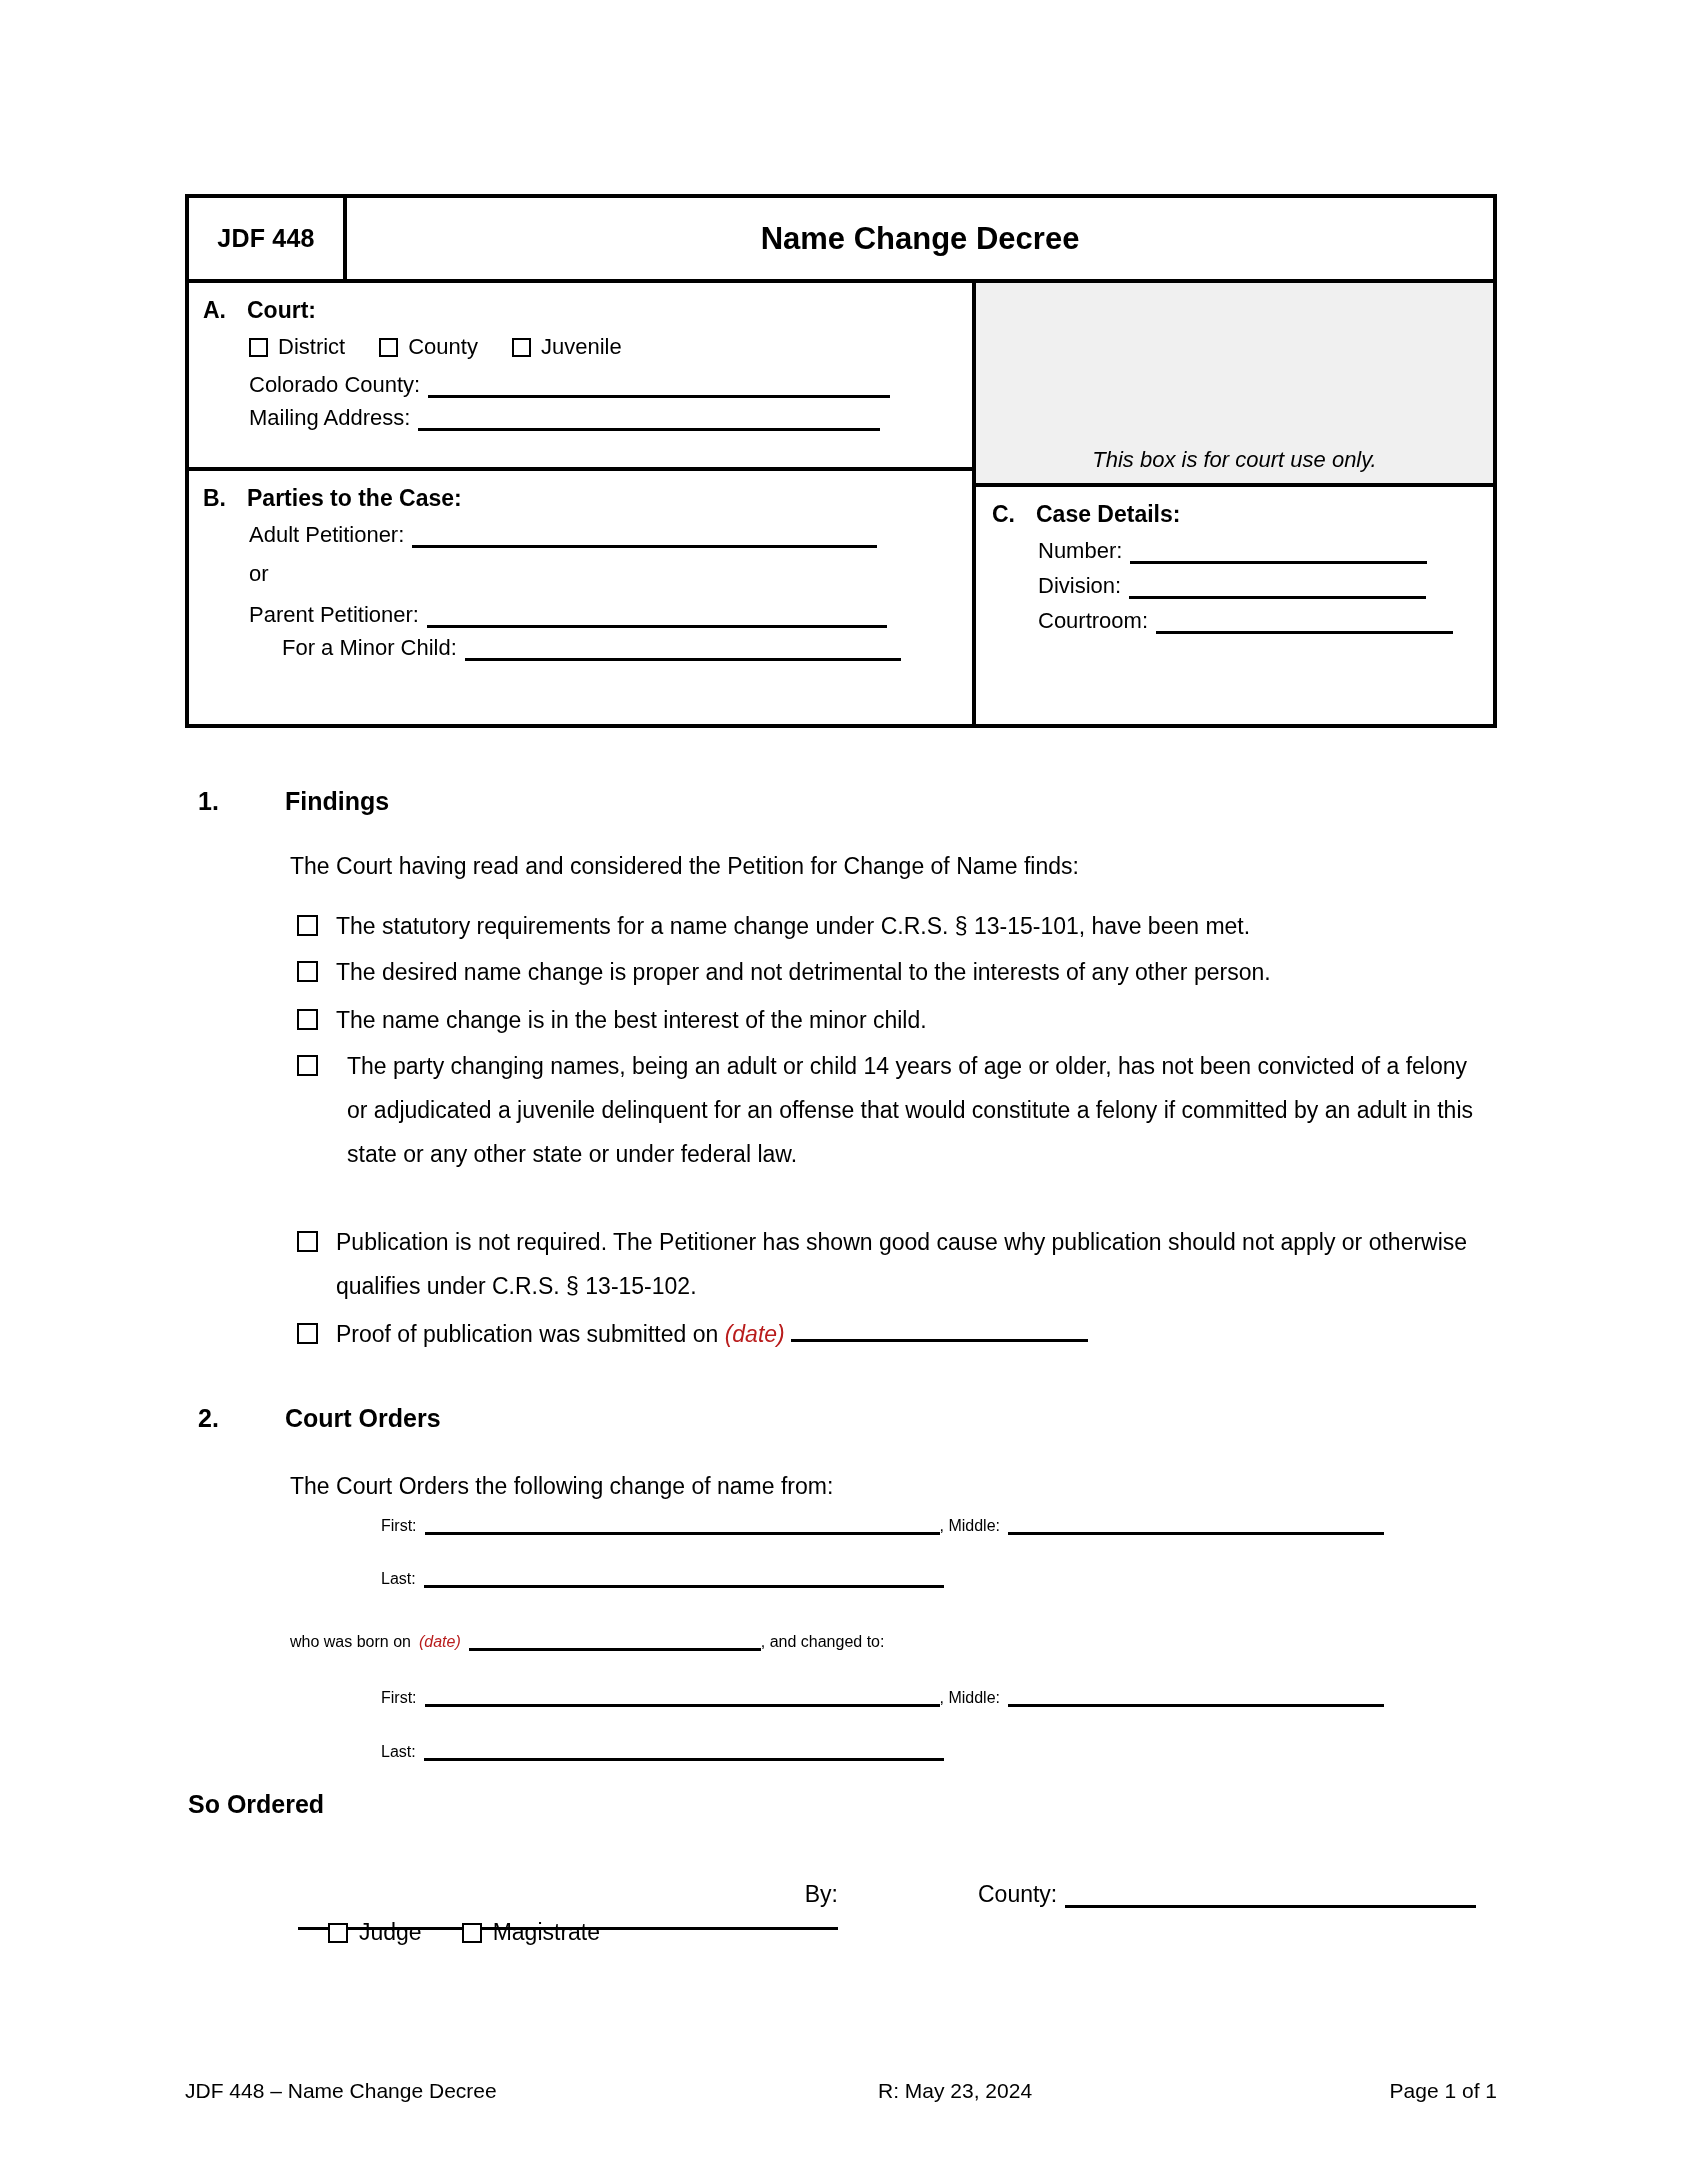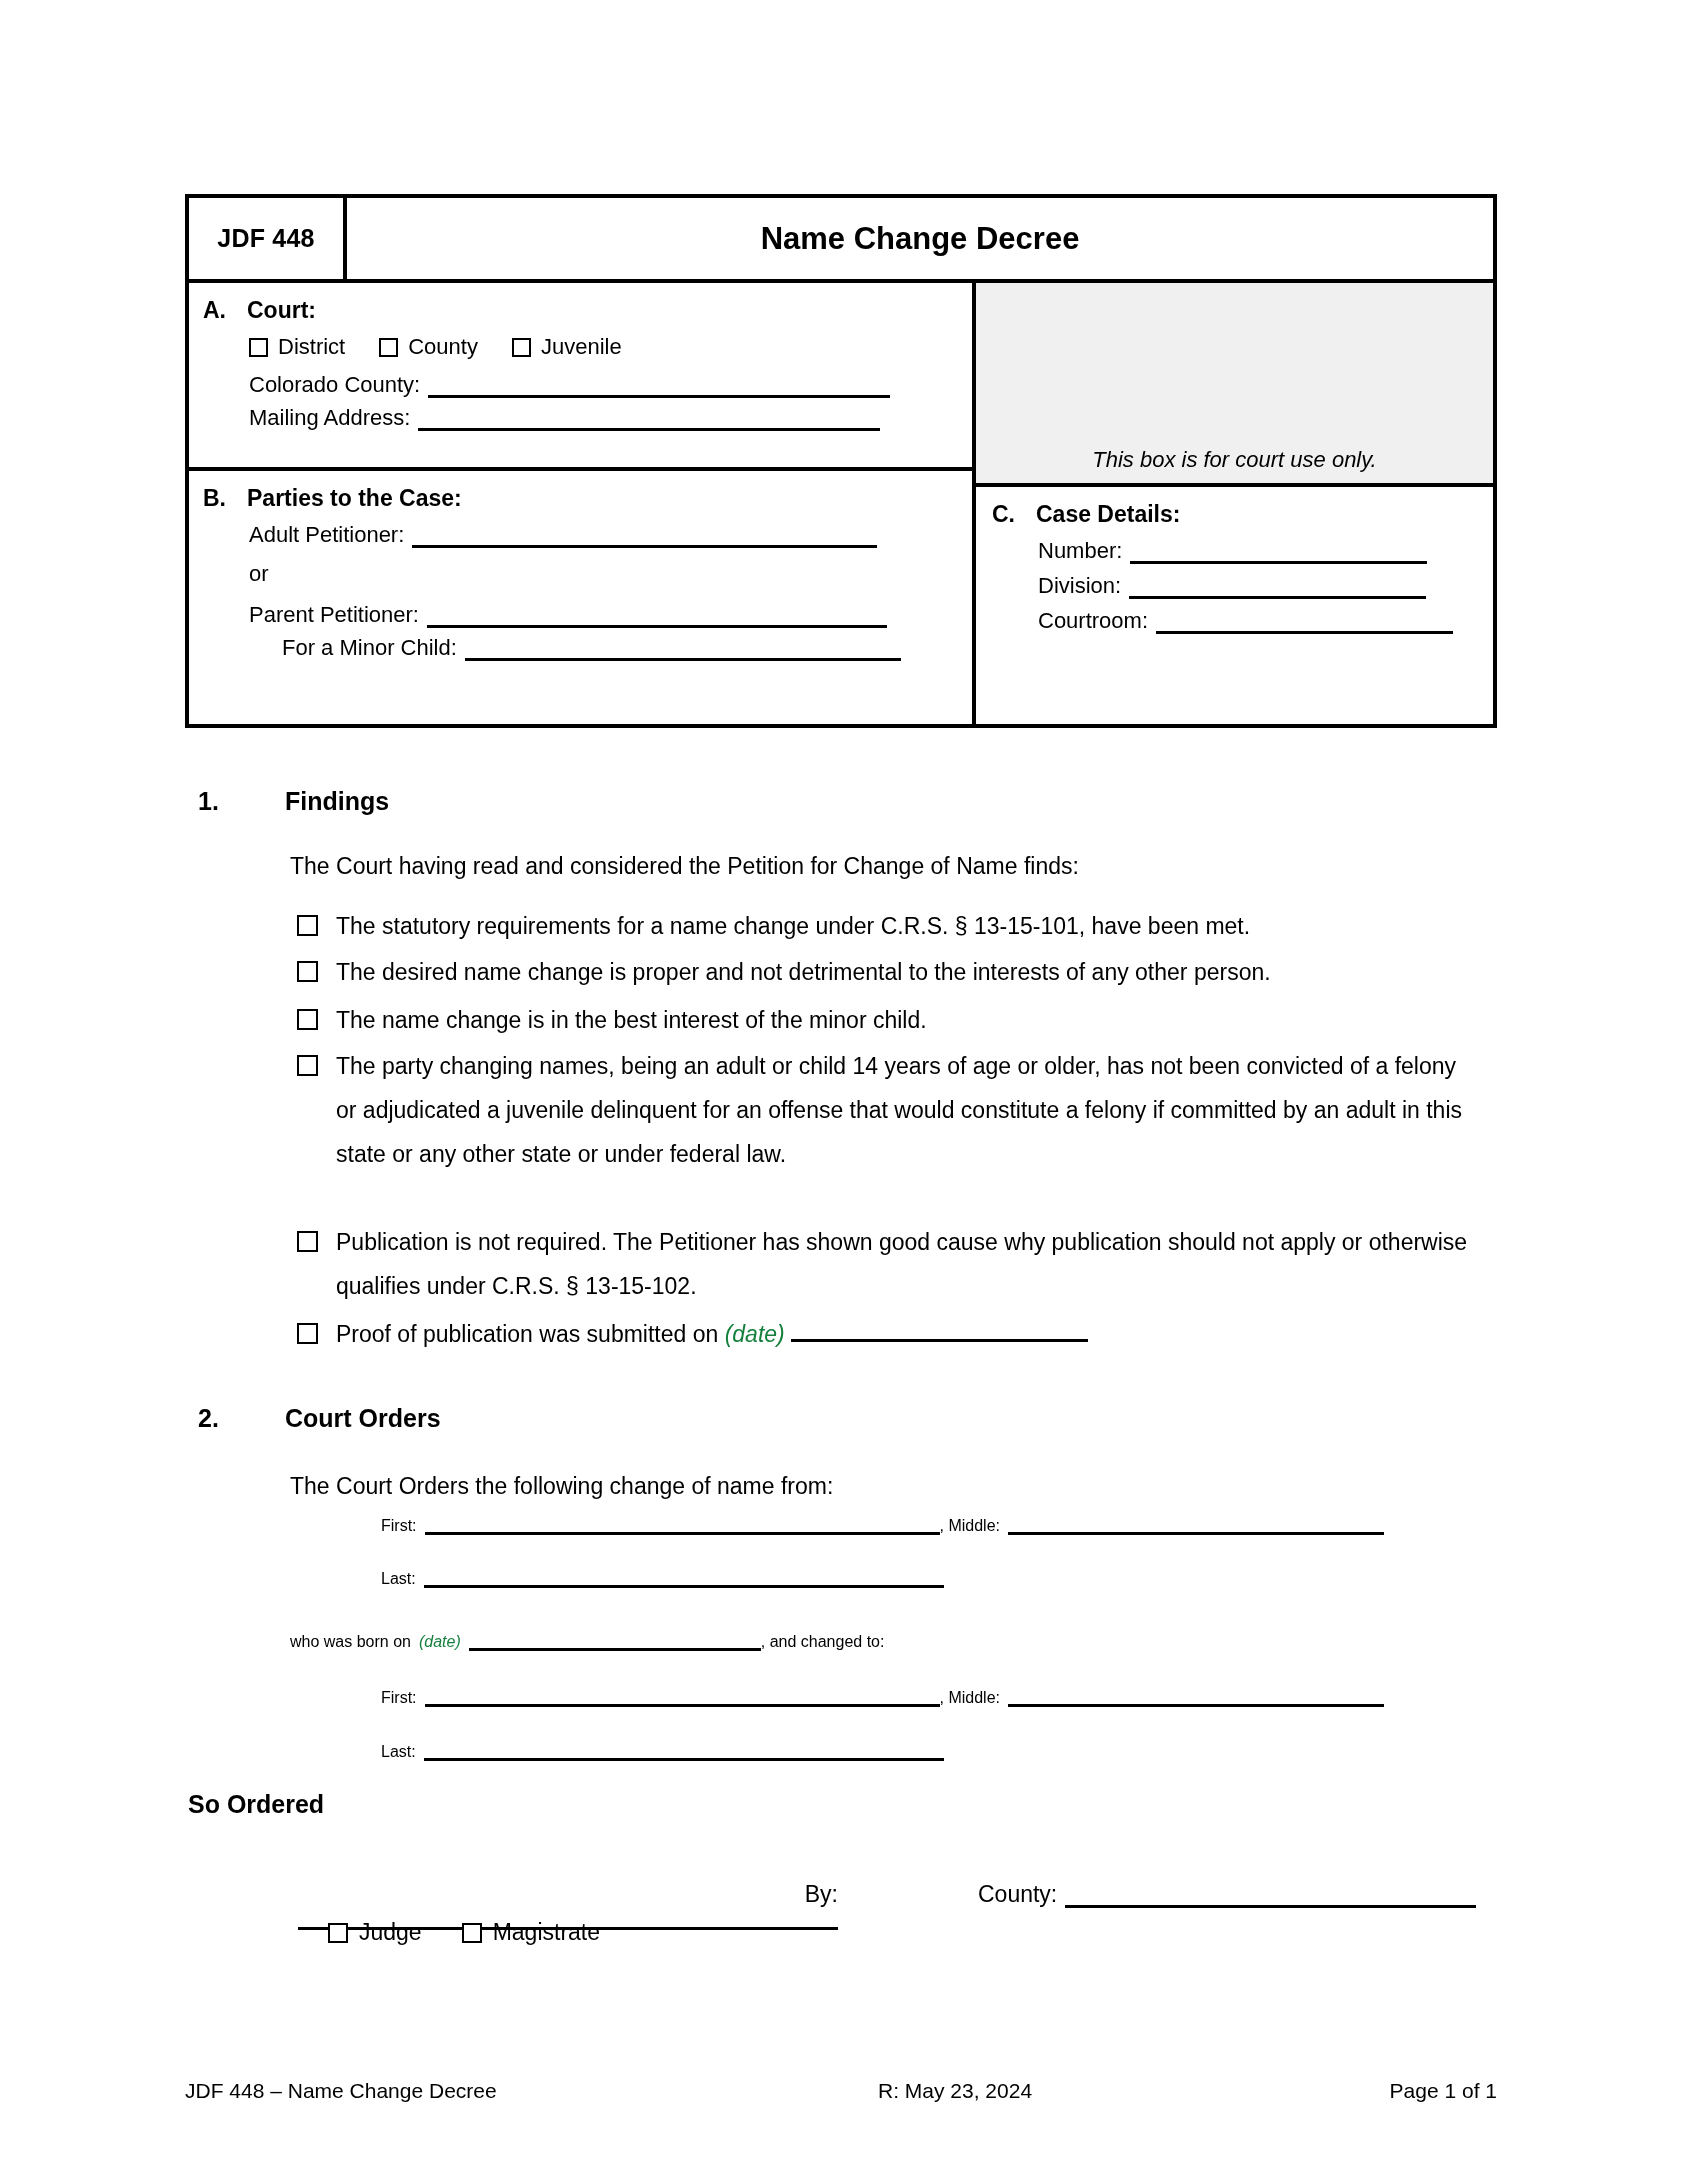--- a/index.html
+++ b/index.html
@@ -174,21 +174,21 @@
     border: 2.5px solid #000;
     margin-right: 18px;
     margin-top: 11px;
     flex: 0 0 auto;
     background: #fff;
   }
   .find-item .txt { max-width: 1139px; }
 
   .date-ital {
     font-style: italic;
-    color: #15803d;
+    color: #b91c1c;
   }
 
   .inline-rule {
     display: inline-block;
     border-bottom: 3px solid #000;
     height: 17px;
     vertical-align: baseline;
     margin: 0 2px 0 6px;
   }
 
@@ -367,21 +367,21 @@
   <div class="find-item" style="left:297px; top:950px; width:1188px;">
     <span class="cbx2"></span>
     <span class="txt">The desired name change is proper and not detrimental to the interests of any other person.</span>
   </div>
 
   <div class="find-item" style="left:297px; top:998px; width:1188px;">
     <span class="cbx2"></span>
     <span class="txt">The name change is in the best interest of the minor child.</span>
   </div>
 
-  <div class="find-item" style="left:297px; top:1044px; width:1178px;">
+  <div class="find-item" style="left:297px; top:1044px; width:1178px;gap:11px;">
     <span class="cbx2"></span>
     <span class="txt">The party changing names, being an adult or child 14 years of age or older, has not been convicted of a felony or adjudicated a juvenile delinquent for an offense that would constitute a felony if committed by an adult in this state or any other state or under federal law.</span>
   </div>
 
   <div class="find-item" style="left:297px; top:1220px; width:1178px;">
     <span class="cbx2"></span>
     <span class="txt">Publication is not required.  The Petitioner has shown good cause why publication should not apply or otherwise qualifies under C.R.S. § 13-15-102.</span>
   </div>
 
   <div class="find-item" style="left:297px; top:1312px; width:1178px;">

